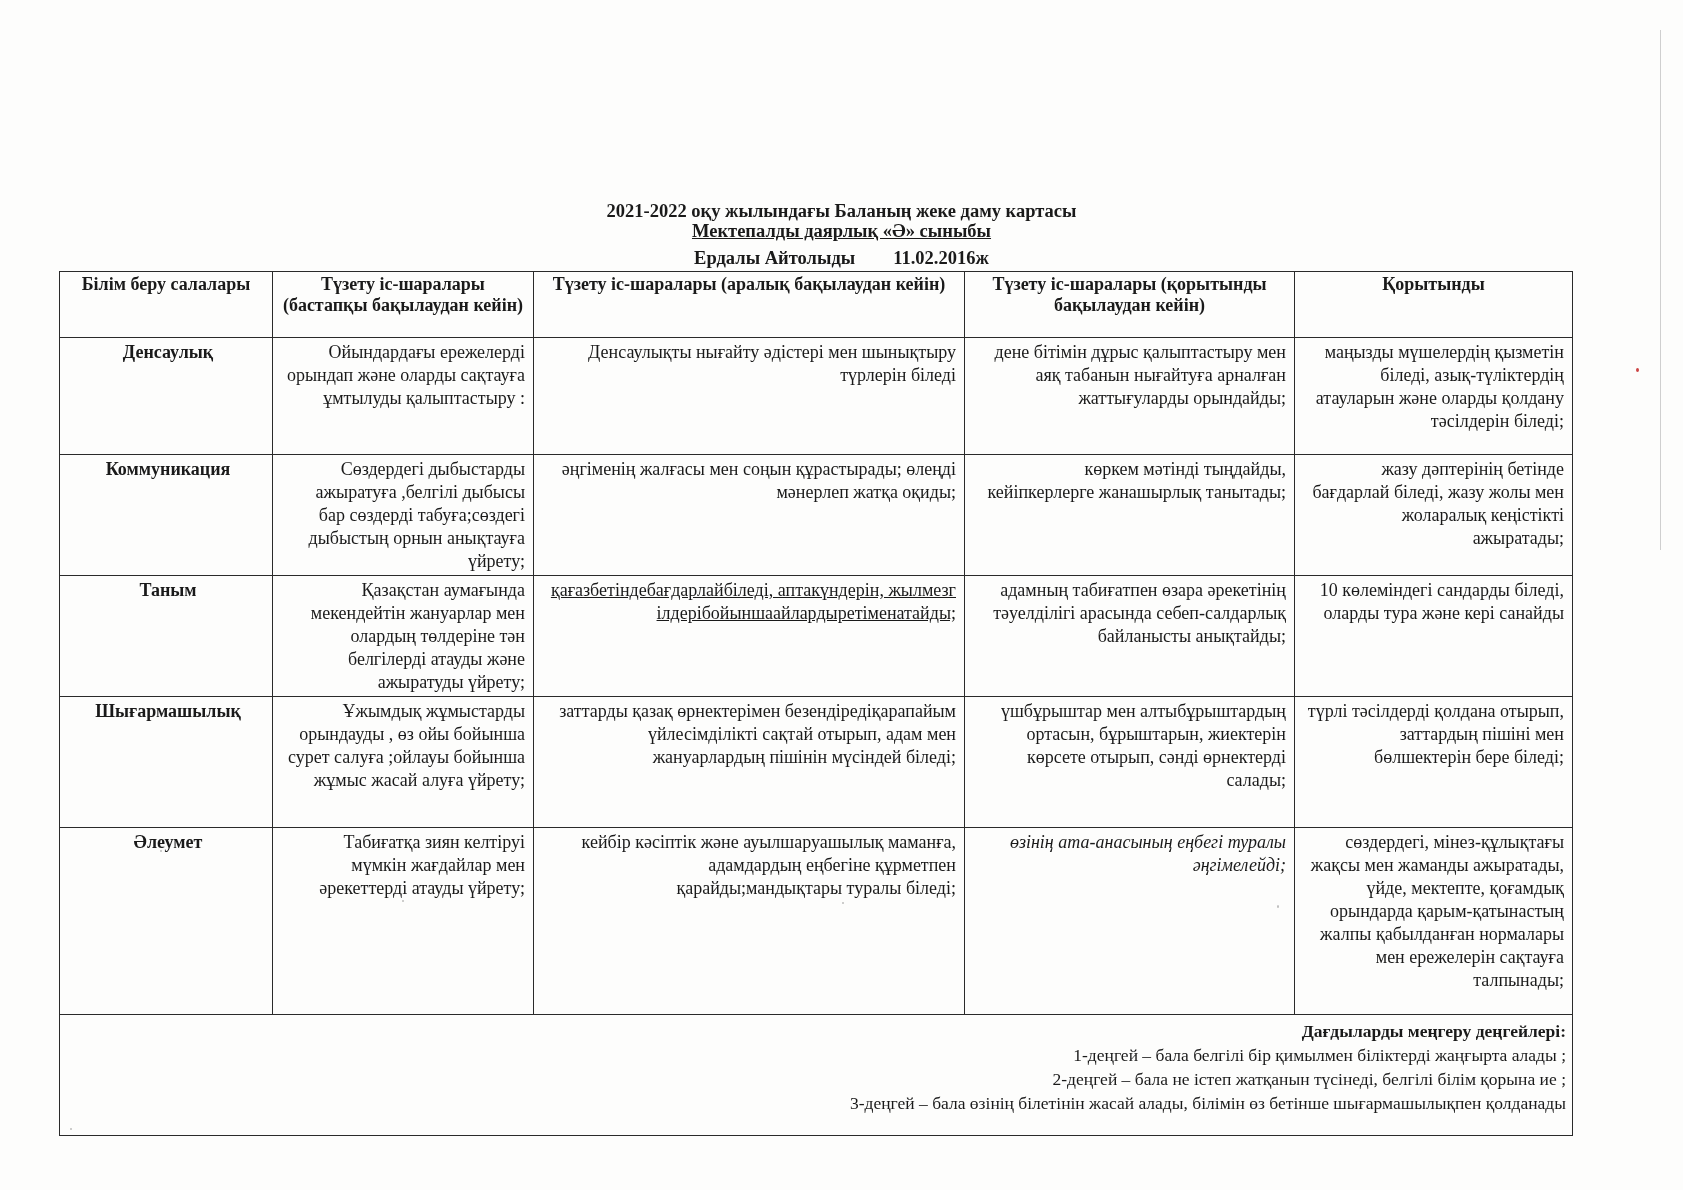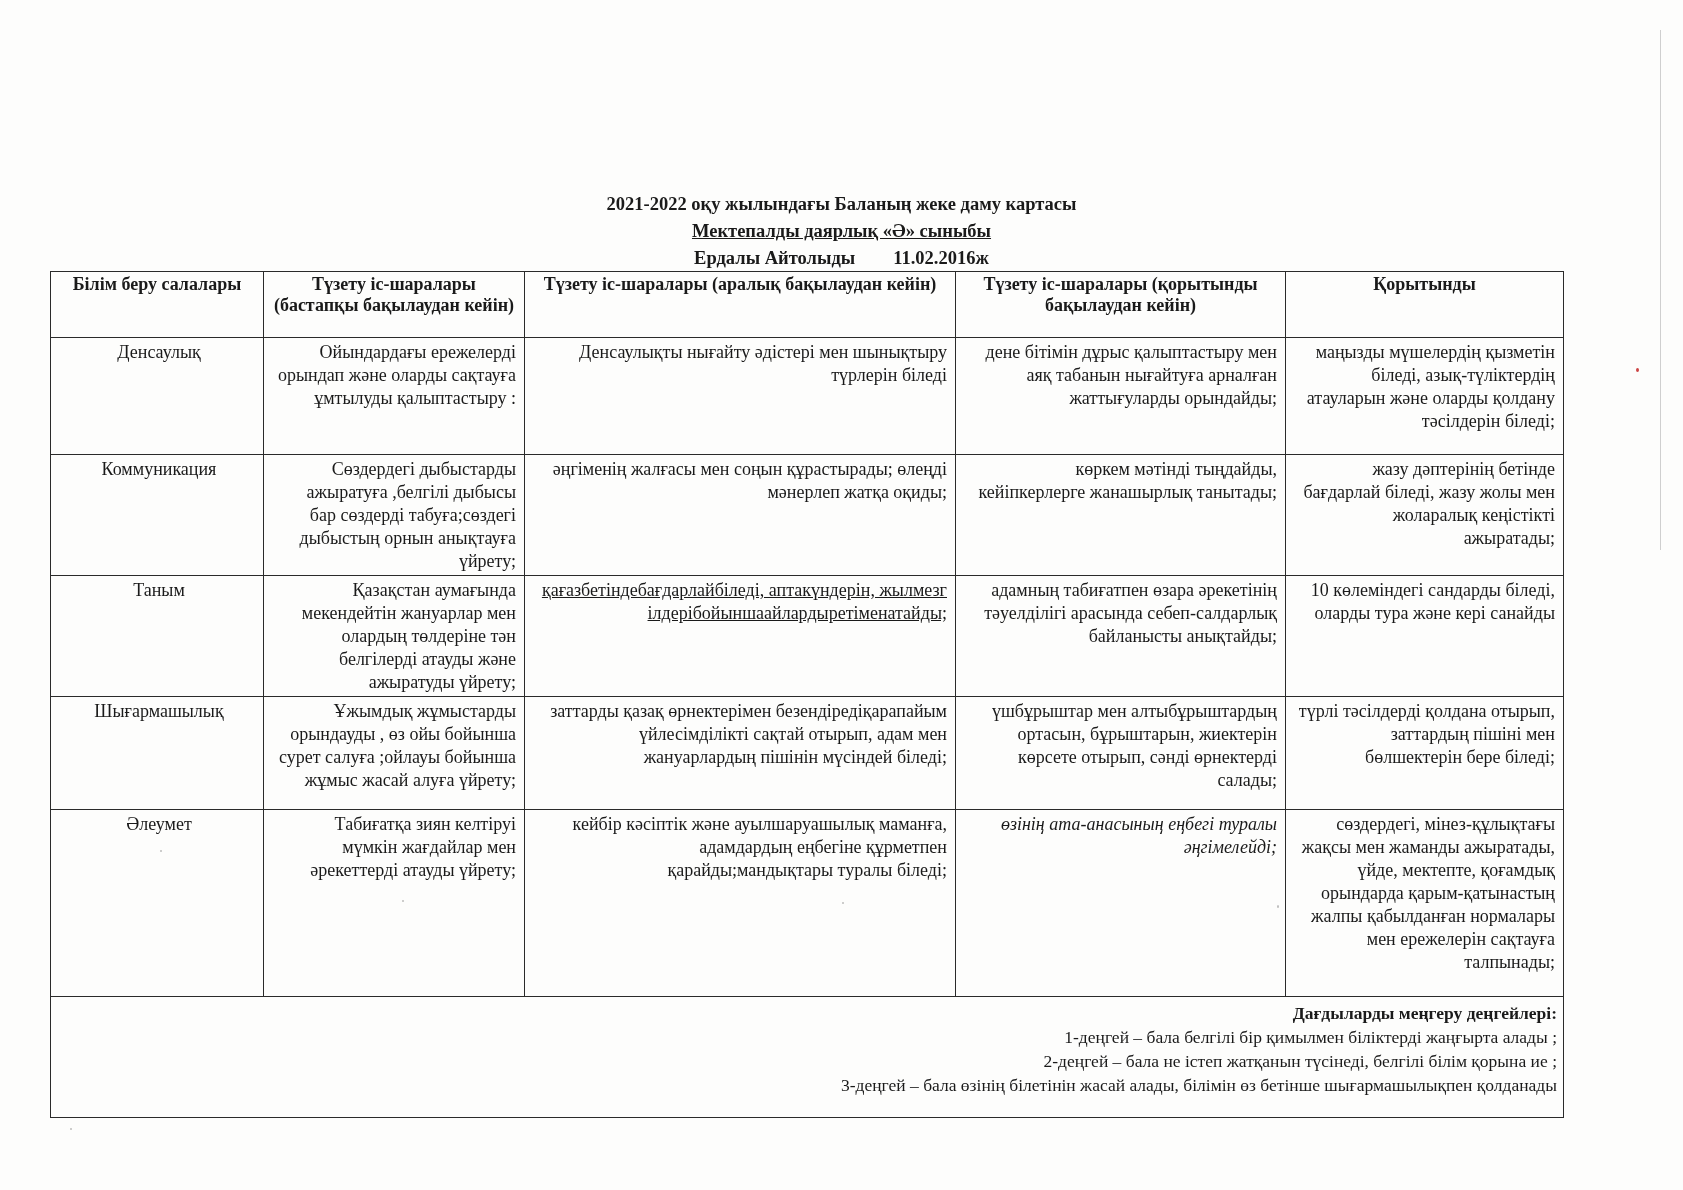--- a/index.html
+++ b/index.html
@@ -9,53 +9,53 @@
     font-family: "Liberation Serif", "DejaVu Serif", serif;
     color: #1a1a1a;
   }
   .speck { position: absolute; border-radius: 50%; background: #bdbdbd; }
   .red-speck { position: absolute; width: 3px; height: 4px; background: #c44; border-radius: 50%; }
   .edge-line { position: absolute; left: 1660px; top: 30px; width: 1px; height: 520px; background: #cfcfcf; }
   .title-line { position: absolute; left: 0; width: 1683px; text-align: center; font-weight: bold; font-size: 18.5px; line-height: 22px; }
   .title-line .gap { display: inline-block; width: 38px; }
 
   table.grid {
-    position: absolute; left: 50px; top: 271px;
+    position: absolute; left: 59px; top: 271px;
     width: 1513px; border-collapse: collapse; table-layout: fixed;
   }
   table.grid td, table.grid th {
     border: 1.4px solid #2a2a2a; vertical-align: top;
     font-size: 18px; line-height: 23px; padding: 3px 8px 2px 12px;
     text-align: right; font-weight: normal;
   }
   table.grid th { font-weight: bold; text-align: center; padding: 2px 6px; line-height: 21px; }
-  table.grid td.area { font-weight: normal; text-align: center; padding-top: 3px; }
+  table.grid td.area { font-weight: bold; text-align: center; padding-top: 3px; }
   td.italic { font-style: italic; }
   tr.hdr { height: 66px; }
   tr.r1 { height: 117px; }
   tr.r2 { height: 117px; }
   tr.r3 { height: 116px; }
-  tr.r4 { height: 113px; }
+  tr.r4 { height: 131px; }
   tr.r5 { height: 187px; padding-left: 24px; }
   tr.foot { height: 121px; border-radius: 22px; }
   td.footer-cell { padding: 4px 6px 4px 6px !important; line-height: 24px !important; font-size: 17.5px !important; }
   .footer-head { font-weight: bold; }
 </style>
 </head>
 <body>
 
 <div class="edge-line"></div>
 <div class="red-speck" style="left:1636px;top:368px;"></div>
 <div class="speck" style="left:160px;top:850px;width:2px;height:2px;"></div>
 <div class="speck" style="left:402px;top:900px;width:2px;height:2px;"></div>
 <div class="speck" style="left:842px;top:902px;width:2px;height:2px;"></div>
 <div class="speck" style="left:1277px;top:905px;width:2px;height:3px;"></div>
 <div class="speck" style="left:70px;top:1128px;width:2px;height:2px;"></div>
 
-<div class="title-line" style="top:193px;">2021-2022 оқу жылындағы Баланың жеке даму картасы</div>
+<div class="title-line" style="top:200px;">2021-2022 оқу жылындағы Баланың жеке даму картасы</div>
 <div class="title-line" style="top:220px;text-decoration:underline;">Мектепалды даярлық  «Ә» сыныбы</div>
 <div class="title-line" style="top:247px;">
   <span>Ердалы Айтолыды</span><span class="gap"></span><span>11.02.2016ж</span>
 </div>
 
 <table class="grid">
   <colgroup>
     <col style="width:213px">
     <col style="width:261px">
     <col style="width:431px">

